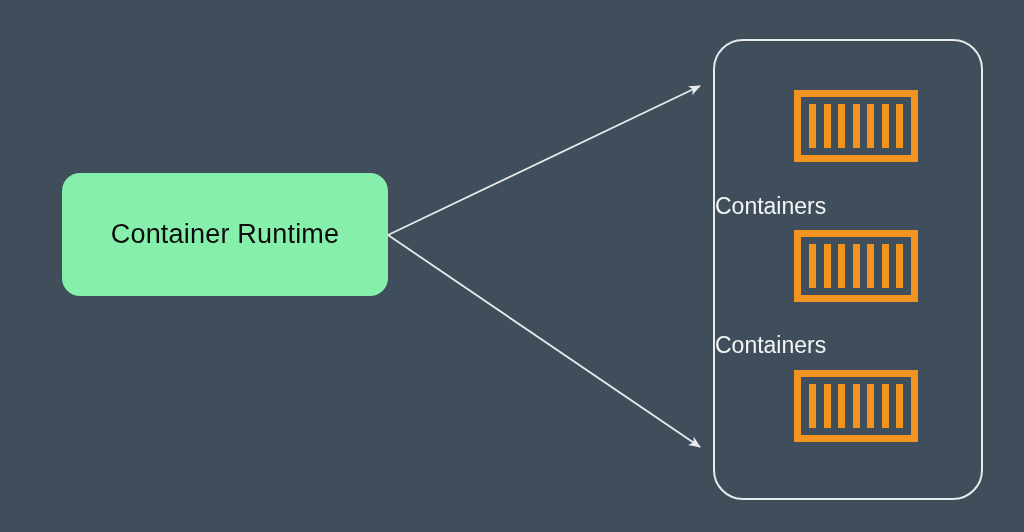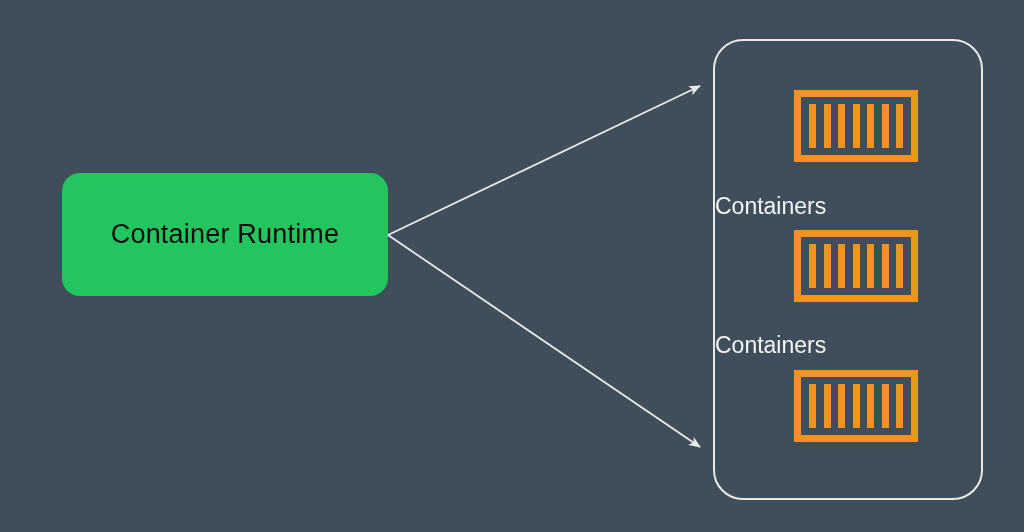--- a/index.html
+++ b/index.html
@@ -19,21 +19,21 @@
     height: 532px;
     background: #3f4e5a;
   }
   
   .runtime-node {
     position: absolute;
     left: 62px;
     top: 173px;
     width: 326px;
     height: 123px;
-    background: #22c55e;
+    background: #86efac;
     border-radius: 18px;
     display: flex;
     align-items: center;
     justify-content: center;
     box-sizing: border-box;
   }
   .runtime-label {
     color: #0c0c0c;
     font-size: 27px;
     font-family: "Liberation Sans", sans-serif;

